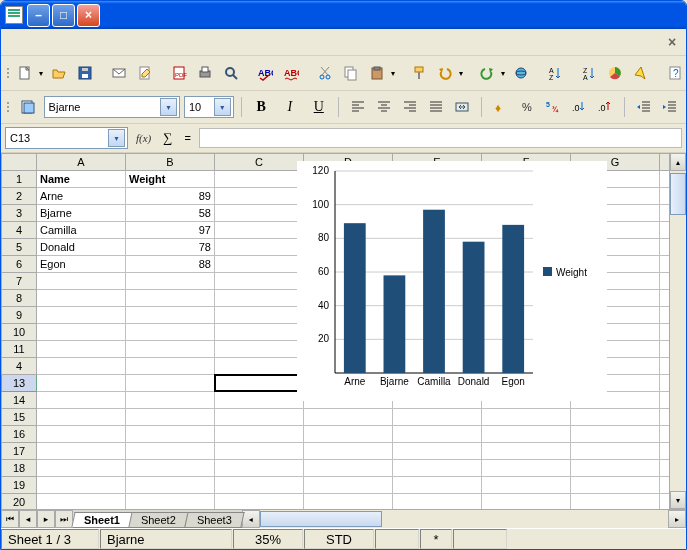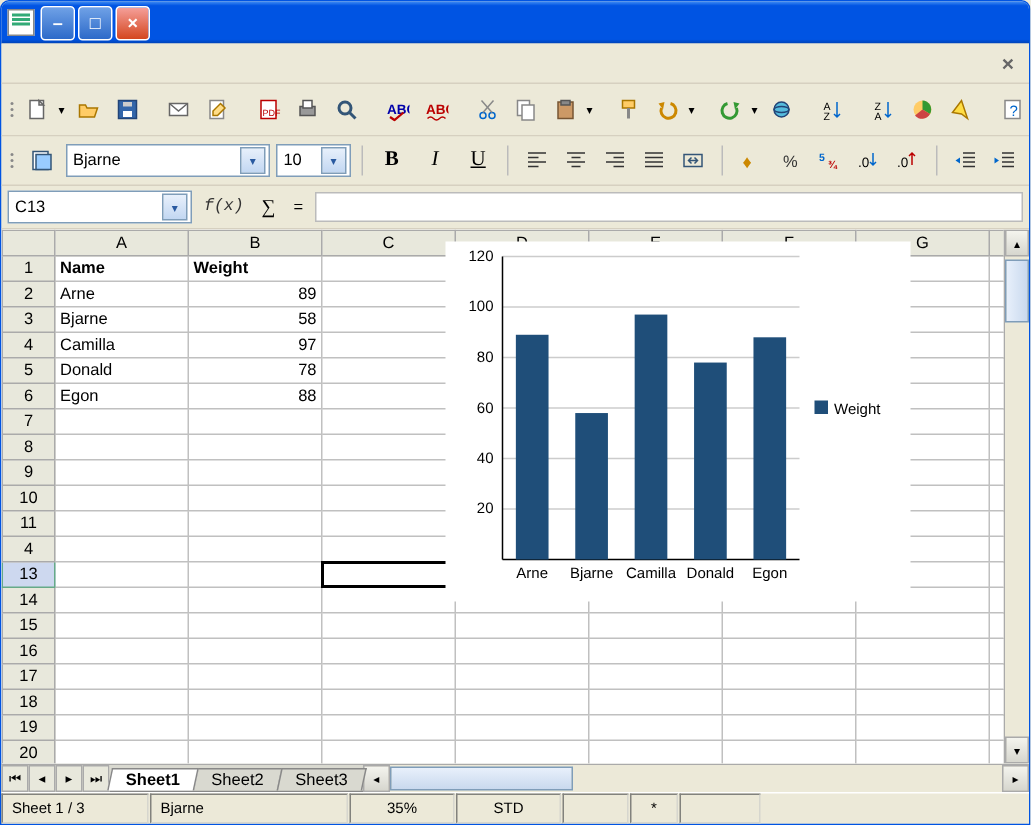--- a/index.html
+++ b/index.html
@@ -24,21 +24,21 @@
 .tb-btn svg{width:16px;height:16px}
 .tb-sep{width:1px;height:20px;background:#bbb;margin:0 3px}
 .fmtbar{height:28px;background:#ece9d8;display:flex;align-items:center;padding:2px 4px;gap:4px;border-bottom:1px solid #d6d0c0}
 .combo{height:20px;background:#fff;border:1px solid #7f9db9;display:flex;align-items:center;padding:0 2px 0 4px;font-size:11px}
 .combo .cv{flex:1}
 .combo .cb{width:15px;height:16px;background:linear-gradient(#e8f0fb,#c2d7f2);border:1px solid #7f9db9;margin-left:2px;display:flex;align-items:center;justify-content:center;font-size:8px;color:#4a6}
 .combo .cb::after{content:"▾";color:#2a5aa0}
 .fmt-btn{width:24px;height:22px;display:flex;align-items:center;justify-content:center;font-family:"Times New Roman",serif;font-size:14px;border:1px solid transparent;border-radius:2px}
 .namebar{height:24px;background:#ece9d8;display:flex;align-items:center;padding:2px 4px;gap:4px;border-bottom:1px solid #d6d0c0}
 .namebox{width:115px}
-.fx{font-style:italic;font-family:Liberation Mono, monospace;font-size:11px;color:#333;padding:0 4px}
+.fx{font-style:italic;font-family:Liberation Serif, serif;font-size:11px;color:#333;padding:0 4px}
 .sigma{font-family:serif;font-size:13px;padding:0 4px}
 .eq{padding:0 4px}
 .fxline{flex:1;height:18px;background:#fff;border:1px solid #bbb}
 .sheet-wrap{flex:1;position:relative;background:#fff;overflow:hidden;display:flex}
 .sheet{flex:1;position:relative;overflow:hidden}
 table.grid{border-collapse:collapse;table-layout:fixed;width:100%}
 table.grid th,table.grid td{border:1px solid #c0c0c0;height:16px;font-size:11px;padding:0 3px;background:#fff;font-weight:normal}
 table.grid th{background:#e8e8dc;text-align:center;font-weight:normal;border:1px solid #aaa}
 table.grid th.corner{background:#e8e8dc;width:28px}
 table.grid th.col{width:82px}
@@ -59,21 +59,21 @@
 .sheet-nav{display:flex}
 .sheet-nav .nb{width:16px;border:1px solid #aaa;background:#e8e8dc;display:flex;align-items:center;justify-content:center;font-size:9px}
 .sheet-tabs{display:flex;align-items:flex-end;background:#d9d9d0;border-bottom:1px solid #888}
 .tab{padding:1px 10px;font-size:11px;background:#d9d9d0;border:1px solid #888;border-bottom:none;margin-right:-1px;position:relative;transform:skewX(-12deg)}
 .tab span{display:inline-block;transform:skewX(12deg)}
 .tab.active{background:#fff;font-weight:bold;z-index:1}
 .hscroll{flex:1;display:flex;align-items:center;background:#ece9d8}
 .hscroll .arr{width:16px;height:16px;background:linear-gradient(#f4f4ee,#d6d6ce);border:1px solid #aaa;display:flex;align-items:center;justify-content:center;font-size:8px}
 .hscroll .track{flex:1;height:14px}
 .hscroll .thumb{width:120px;height:14px;background:linear-gradient(#e8f0fb,#c9d9ee);border:1px solid #7f9db9}
-.statusbar{height:20px;background:#ece9d8;border-top:1px solid #fff;display:flex;align-items:center;font-size:10px}
+.statusbar{height:20px;background:#ece9d8;border-top:1px solid #fff;display:flex;align-items:center;font-size:13px}
 .statusbar .cell{border:1px inset #d6d6ce;padding:1px 6px;height:16px;display:flex;align-items:center;margin-right:1px}
 </style>
 </head>
 <body>
 
 <div class="window">
 
   <div class="titlebar">
     <div class="doc-icon"></div>
     <div class="win-btns">

